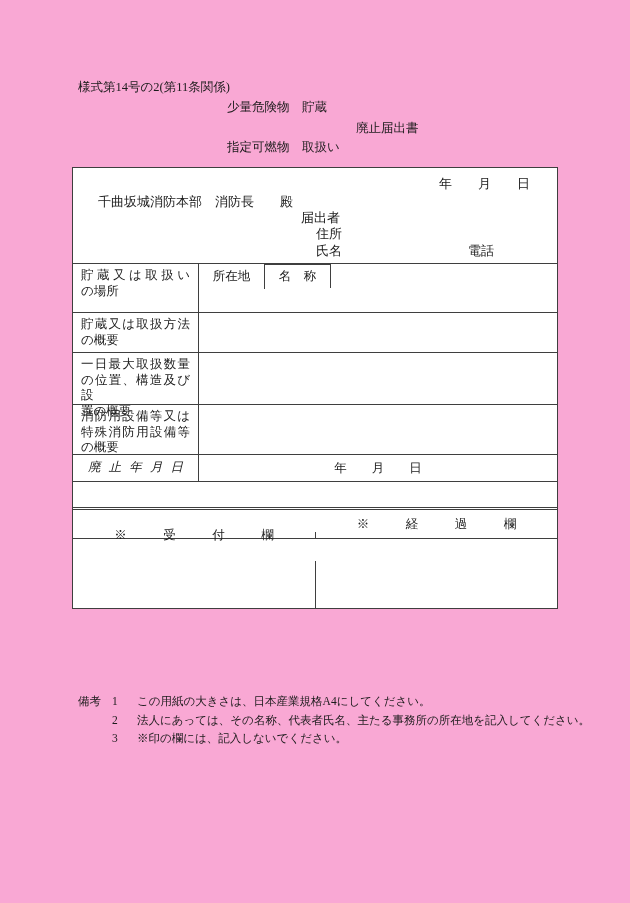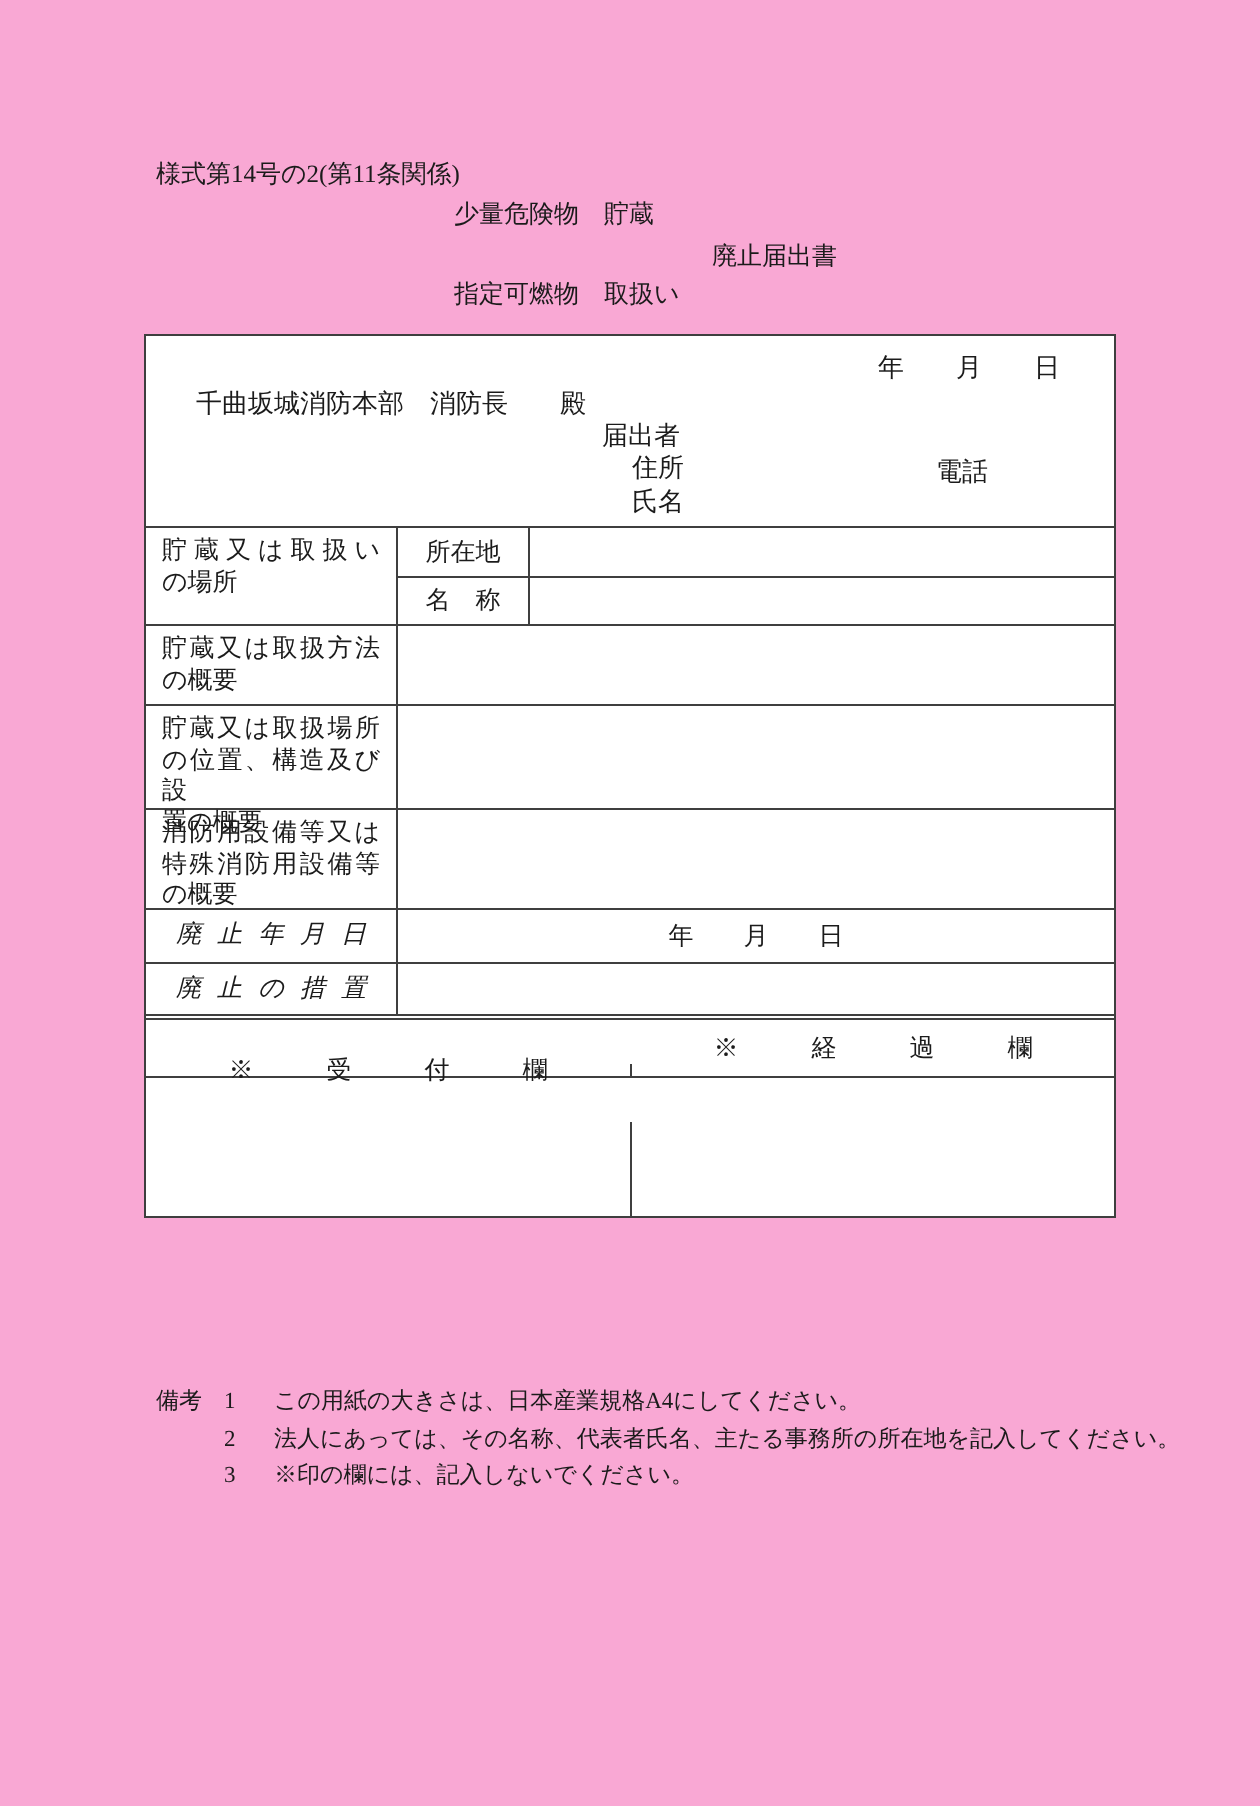--- a/index.html
+++ b/index.html
@@ -24,33 +24,33 @@
   }
   .row { display:flex; border-top:1px solid #3f3f3f; }
   .row.first { border-top:none; }
 
   
   .hbox { position:relative; height:95px; font-size:13px; }
   .h-date      { position:absolute; top:7px;  right:27px; }
   .h-addressee { position:absolute; top:25px; left:25px; }
   .h-applicant { position:absolute; top:41px; left:228px; }
   .h-jusho     { position:absolute; top:57px; left:243px; }
-  .h-denwa     { position:absolute; top:59px; left:395px; }
+  .h-denwa     { position:absolute; top:74px; left:395px; }
   .h-shimei    { position:absolute; top:74px; left:243px; }
 
   
   .lab {
     width:126px; flex:0 0 126px; border-right:1px solid #3f3f3f;
     padding:4px 8px 2px 8px; line-height:15.5px;
   }
   .jline { text-align:justify; text-align-last:justify; }
   .lab.center { display:flex; align-items:center; justify-content:center;
                 padding:0; letter-spacing:2.5px; text-indent:2.5px;font-style:italic; }
 
-  .sub { flex:1; display:flex; flex-direction:column; }
+  .sub { flex:1; display:flex; flex-direction:row; }
   .subrow { display:flex; border-top:1px solid #3f3f3f; }
   .subrow.first { border-top:none; }
   .scell { border-right:1px solid #3f3f3f; display:flex; align-items:center; justify-content:center; }
   .w66 { width:66px; flex:0 0 66px; }
   .w90 { width:90px; flex:0 0 90px; }
   .w92 { width:92px; flex:0 0 92px; }
   .grow { flex:1; border-right:none; }
   .fill { flex:1; }
 
   .val { flex:1; display:flex; align-items:center; }
@@ -114,21 +114,21 @@
     <div class="row" style="height:40px">
       <div class="lab">
         <div class="jline">貯蔵又は取扱方法</div>
         <div>の概要</div>
       </div>
       <div class="val"></div>
     </div>
 
     <div class="row" style="height:52px">
       <div class="lab">
-        <div class="jline">貯蔵又は取扱場所</div>
+        <div class="jline">一日最大取扱数量</div>
         <div class="jline">の位置、構造及び設</div>
         <div>置の概要</div>
       </div>
       <div class="val"></div>
     </div>
 
     <div class="row" style="height:50px">
       <div class="lab">
         <div class="jline">消防用設備等又は</div>
         <div class="jline">特殊消防用設備等</div>
@@ -136,21 +136,20 @@
       </div>
       <div class="val"></div>
     </div>
 
     <div class="row" style="height:27px">
       <div class="lab center">廃 止 年 月 日</div>
       <div class="val center">年　　月　　日</div>
     </div>
 
     <div class="row" style="height:26px">
-      <div class="lab center">廃 止 の 措 置</div>
       <div class="val"></div>
     </div>
 
     <div class="row admin-h">
       <div class="acell-l wide">※　受　付　欄</div>
       <div class="acell-r wide">※　経　過　欄</div>
     </div>
     <div class="row admin-b">
       <div class="acell-l"></div>
       <div class="acell-r"></div>

